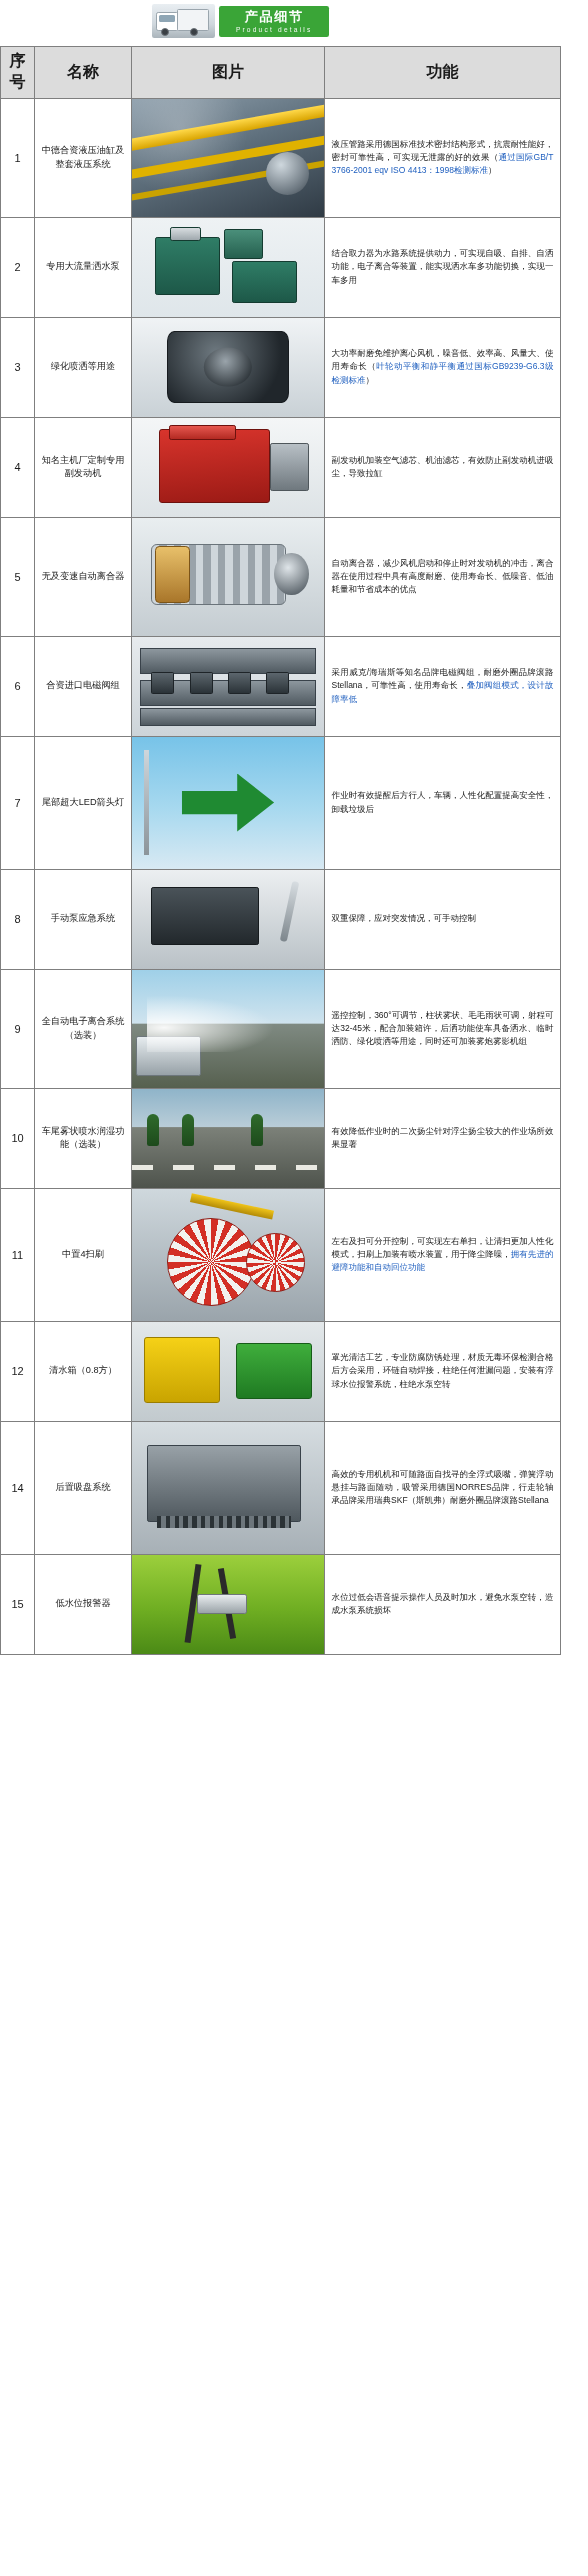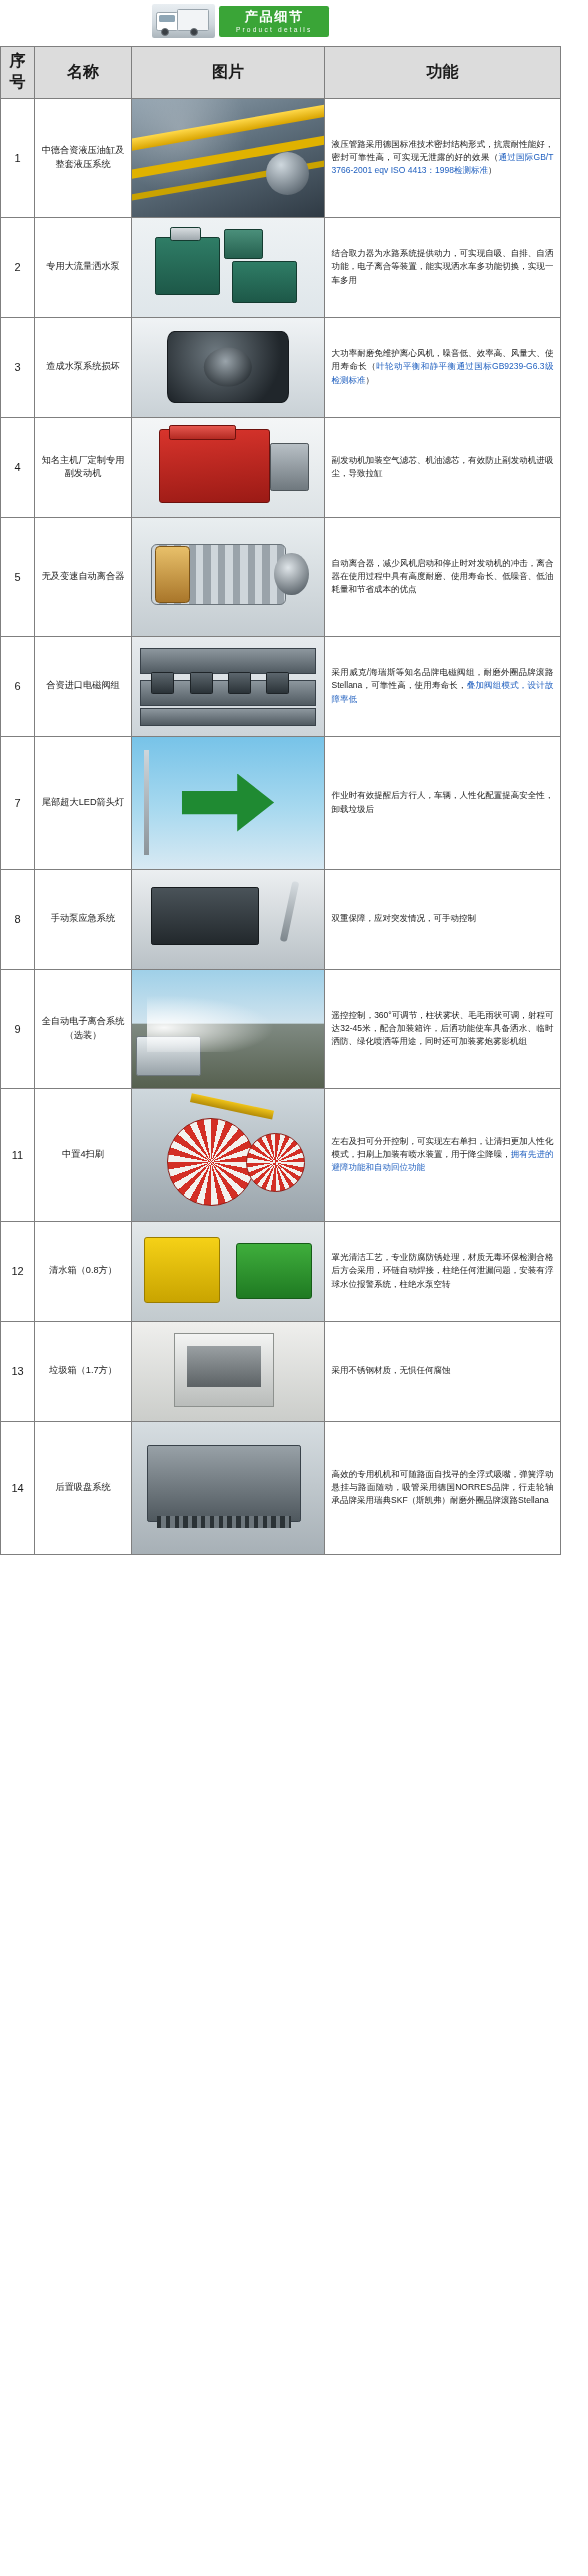--- a/index.html
+++ b/index.html
@@ -457,21 +457,21 @@
               <div class="blk b1"></div>
               <div class="blk b2"></div>
               <div class="blk b3"></div>
               <div class="blk b4"></div>
             </div>
           </td>
           <td class="func"><span>结合取力器为水路系统提供动力，可实现自吸、自排、自洒功能，电子离合等装置，能实现洒水车多功能切换，实现一车多用</span></td>
         </tr>
         <tr>
           <td class="idx">3</td>
-          <td class="name">造成水泵系统损坏</td>
+          <td class="name">绿化喷洒等用途</td>
           <td class="img">
             <div class="photo ph-fan" style="min-height: 99px;">
               <div class="drum"></div>
             </div>
           </td>
           <td class="func"><span>大功率耐磨免维护离心风机，噪音低、效率高、风量大、使用寿命长（</span><span class="hl">叶轮动平衡和静平衡通过国标GB9239-G6.3级检测标准</span><span>）</span></td>
         </tr>
         <tr>
           <td class="idx">4</td>
           <td class="name">知名主机厂定制专用副发动机</td>
@@ -538,20 +538,33 @@
           <td class="name">全自动电子离合系统（选装）</td>
           <td class="img">
             <div class="photo ph-spray" style="min-height: 118px;">
               <div class="truckshape"></div>
               <div class="mist"></div>
             </div>
           </td>
           <td class="func"><span>遥控控制，360°可调节，柱状雾状、毛毛雨状可调，射程可达32-45米，配合加装箱许，后洒功能使车具备洒水、临时洒防、绿化喷洒等用途，同时还可加装雾炮雾影机组</span></td>
         </tr>
         <tr>
+          <td class="idx">10</td>
+          <td class="name">车尾雾状喷水润湿功能（选装）</td>
+          <td class="img">
+            <div class="photo ph-road" style="min-height: 99px;">
+              <div class="tree" style="left:8%"></div>
+              <div class="tree" style="left:26%"></div>
+              <div class="tree" style="left:62%"></div>
+              <div class="lane"></div>
+            </div>
+          </td>
+          <td class="func"><span>有效降低作业时的二次扬尘针对浮尘扬尘较大的作业场所效果显著</span></td>
+        </tr>
+        <tr>
           <td class="idx">11</td>
           <td class="name">中置4扫刷</td>
           <td class="img">
             <div class="photo ph-brush" style="min-height: 132px;">
               <div class="arm"></div>
               <div class="disc d1"></div>
               <div class="disc d2"></div>
             </div>
           </td>
           <td class="func"><span>左右及扫可分开控制，可实现左右单扫，让清扫更加人性化模式，扫刷上加装有喷水装置，用于降尘降噪，</span><span class="hl">拥有先进的避障功能和自动回位功能</span></td>
@@ -561,35 +574,37 @@
           <td class="name">清水箱（0.8方）</td>
           <td class="img">
             <div class="photo ph-tank" style="min-height: 99px;">
               <div class="yellow"></div>
               <div class="green"></div>
             </div>
           </td>
           <td class="func"><span>罩光清洁工艺，专业防腐防锈处理，材质无毒环保检测合格后方会采用，环链自动焊接，柱绝任何泄漏问题，安装有浮球水位报警系统，柱绝水泵空转</span></td>
         </tr>
         <tr>
-          <td class="idx">13</td>
-          <td class="name">垃圾箱（1.7方）</td>
-          <td class="img">
-            <div class="photo ph-bin" style="min-height: 99px;">
-              <div class="box"></div>
-            </div>
-          </td>
-          <td class="func"><span>采用不锈钢材质，无惧任何腐蚀</span></td>
-        </tr>
-        <tr>
           <td class="idx">14</td>
           <td class="name">后置吸盘系统</td>
           <td class="img">
             <div class="photo ph-sweep" style="min-height: 132px;">
               <div class="frame"></div>
             </div>
           </td>
           <td class="func"><span>高效的专用机机和可随路面自找寻的全浮式吸嘴，弹簧浮动悬挂与路面随动，吸管采用德国NORRES品牌，行走轮轴承品牌采用瑞典SKF（斯凯弗）耐磨外圈品牌滚路Stellana</span></td>
+        </tr>
+        <tr>
+          <td class="idx">15</td>
+          <td class="name">低水位报警器</td>
+          <td class="img">
+            <div class="photo ph-alarm" style="min-height: 99px;">
+              <div class="wire"></div>
+              <div class="wire2"></div>
+              <div class="box"></div>
+            </div>
+          </td>
+          <td class="func"><span>水位过低会语音提示操作人员及时加水，避免水泵空转，造成水泵系统损坏</span></td>
         </tr>
       </tbody>
   </table>
 </div>
 
 
 </body></html>

